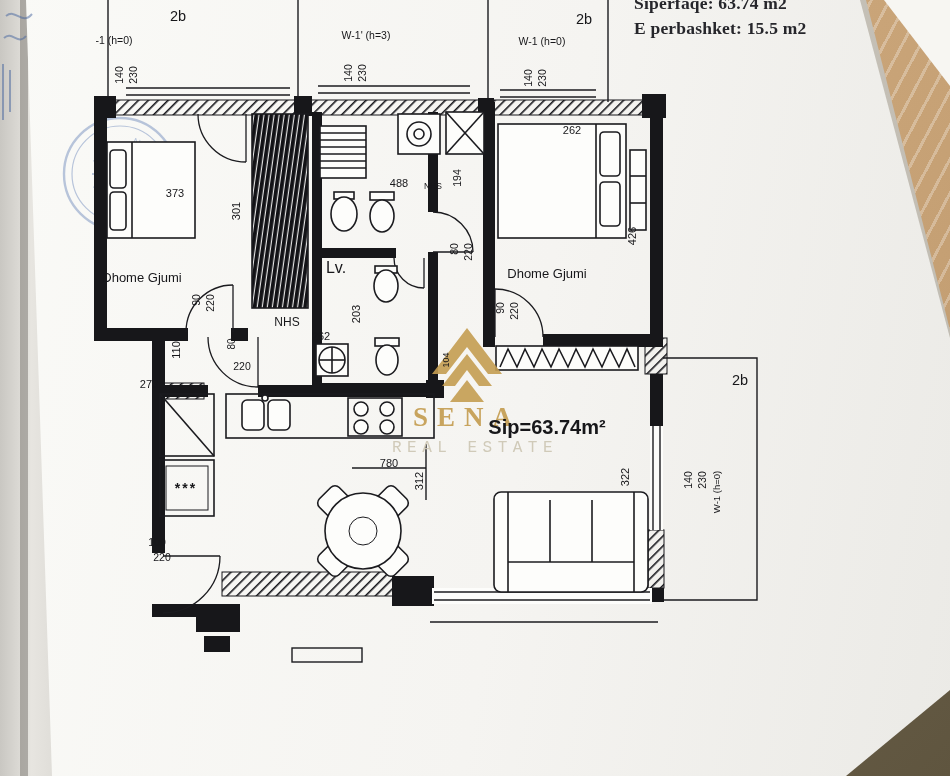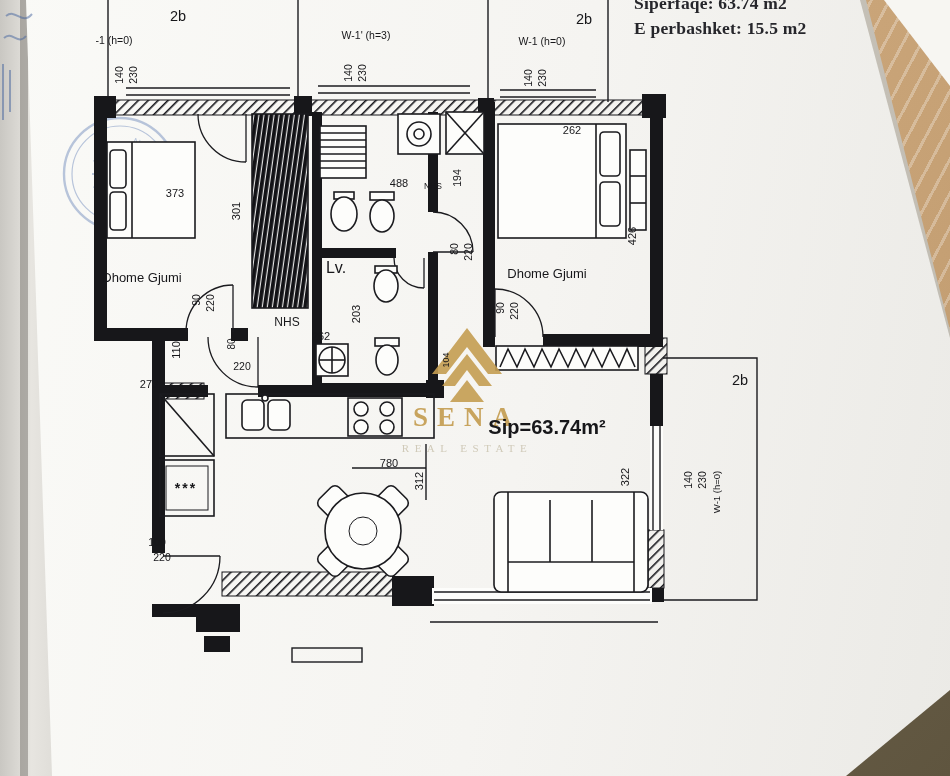--- a/index.html
+++ b/index.html
@@ -31,22 +31,22 @@
   .lab{position:absolute;color:#17171a;transform:translate(-50%,-50%);white-space:nowrap;line-height:1;}
   .lab.v{transform:translate(-50%,-50%) rotate(-90deg);}
   .lab.bold{font-weight:bold;}
   .info{position:absolute;left:634px;top:-9px;font-family:"Liberation Serif",serif;
     font-weight:bold;font-size:17.5px;color:#26262b;line-height:1.45;letter-spacing:.2px;}
   .info span{display:block;}
   
   .wm{position:absolute;text-align:center;transform:translate(-50%,-50%);white-space:nowrap;}
   .wm-brand{font-family:"Liberation Serif",serif;font-weight:bold;font-size:27px;
     letter-spacing:9px;color:#c59e52;opacity:.92;}
-  .wm-tag{font-family:Liberation Serif, serif;font-size:11px;letter-spacing:5.5px;
-    color:#cfc8b6;opacity:.95;}
+  .wm-tag{font-family:Liberation Mono, monospace;font-size:16px;letter-spacing:5.5px;
+    color:#cfc8b6;opacity:.95;margin-left:8px;}
   svg{position:absolute;left:0;top:0;}
 </style>
 </head>
 <body>
 
 <div class="scene">
 
   <div class="left-sheet"></div>
   <div class="left-seam"></div>
   <div class="paper"></div>

